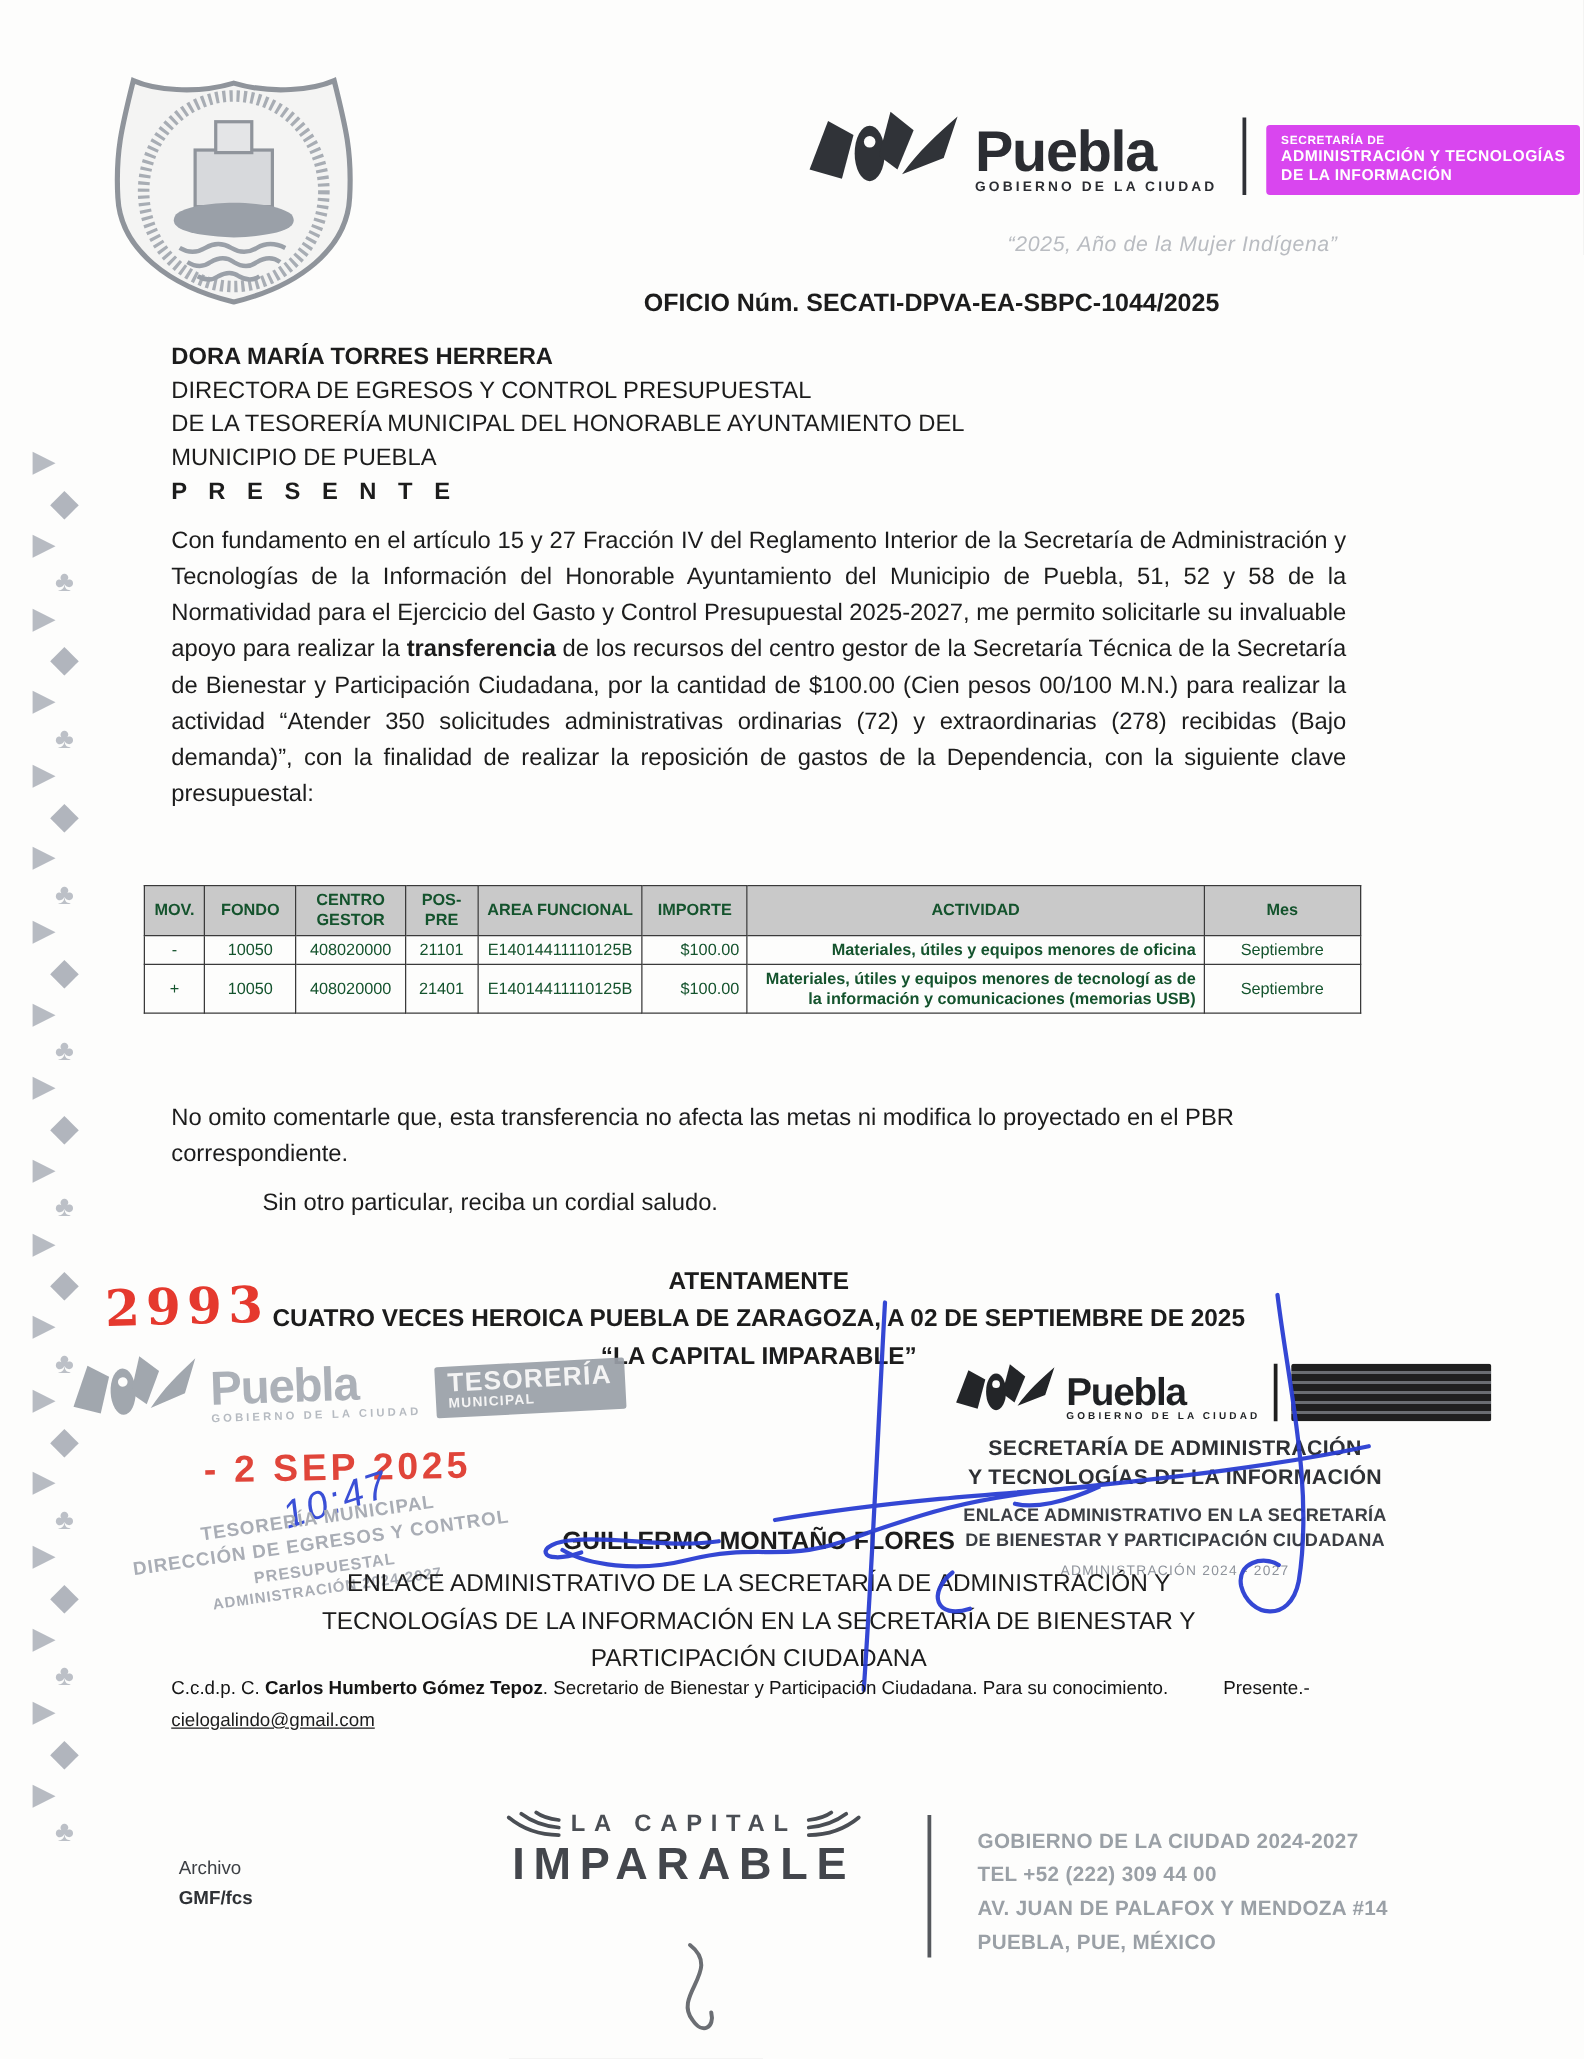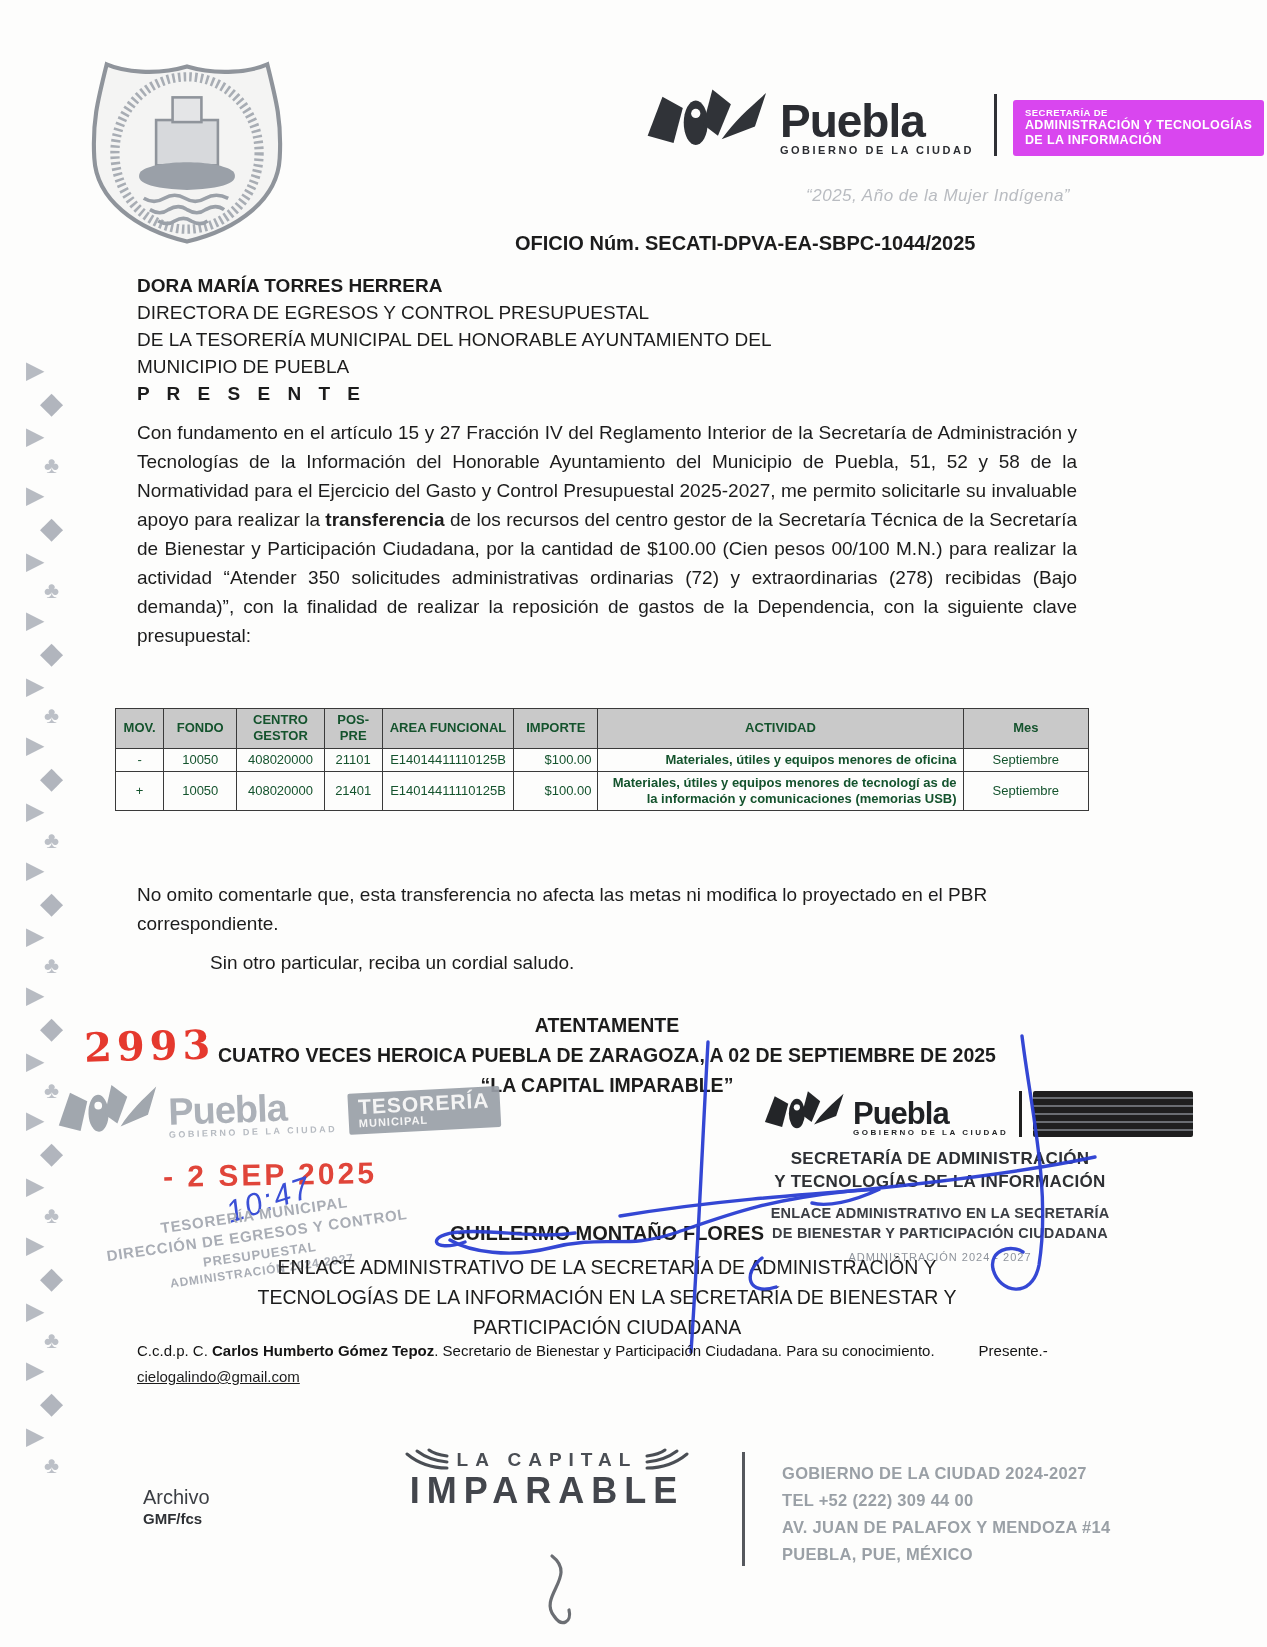--- a/index.html
+++ b/index.html
@@ -60,21 +60,21 @@
   .sec-s{font-weight:normal;font-size:11px;color:#8e939b;letter-spacing:1px;margin-top:8px;}
 
   .signame{font-weight:bold;font-size:20px;}
   .sigtitle{font-size:19.5px;line-height:30px;text-align:center;}
 
   .ccdp{font-size:15px;color:#141414;}
   .ccdp .b{font-weight:bold;}
   .email{font-size:15px;text-decoration:underline;}
 
   
-  .archivo1{font-size:20px;color:#3c3f44;text-align:right;}
+  .archivo1{font-size:15px;color:#3c3f44;text-align:right;}
   .archivo2{font-size:15px;color:#2e3135;font-weight:bold;}
   .cap-row{display:flex;align-items:center;gap:8px;justify-content:center;}
   .cap-top{font-weight:bold;font-size:19px;letter-spacing:7px;color:#4a4e54;}
   .cap-bottom{font-weight:800;font-size:36px;letter-spacing:7px;color:#43464c;text-align:center;margin-top:-2px;}
   .foot-div{width:3px;background:#55585d;}
   .foot-right div{font-size:16.5px;line-height:27px;color:#9aa0a6;font-weight:600;letter-spacing:.3px;}
 </style>
 </head>
 <body>
 

